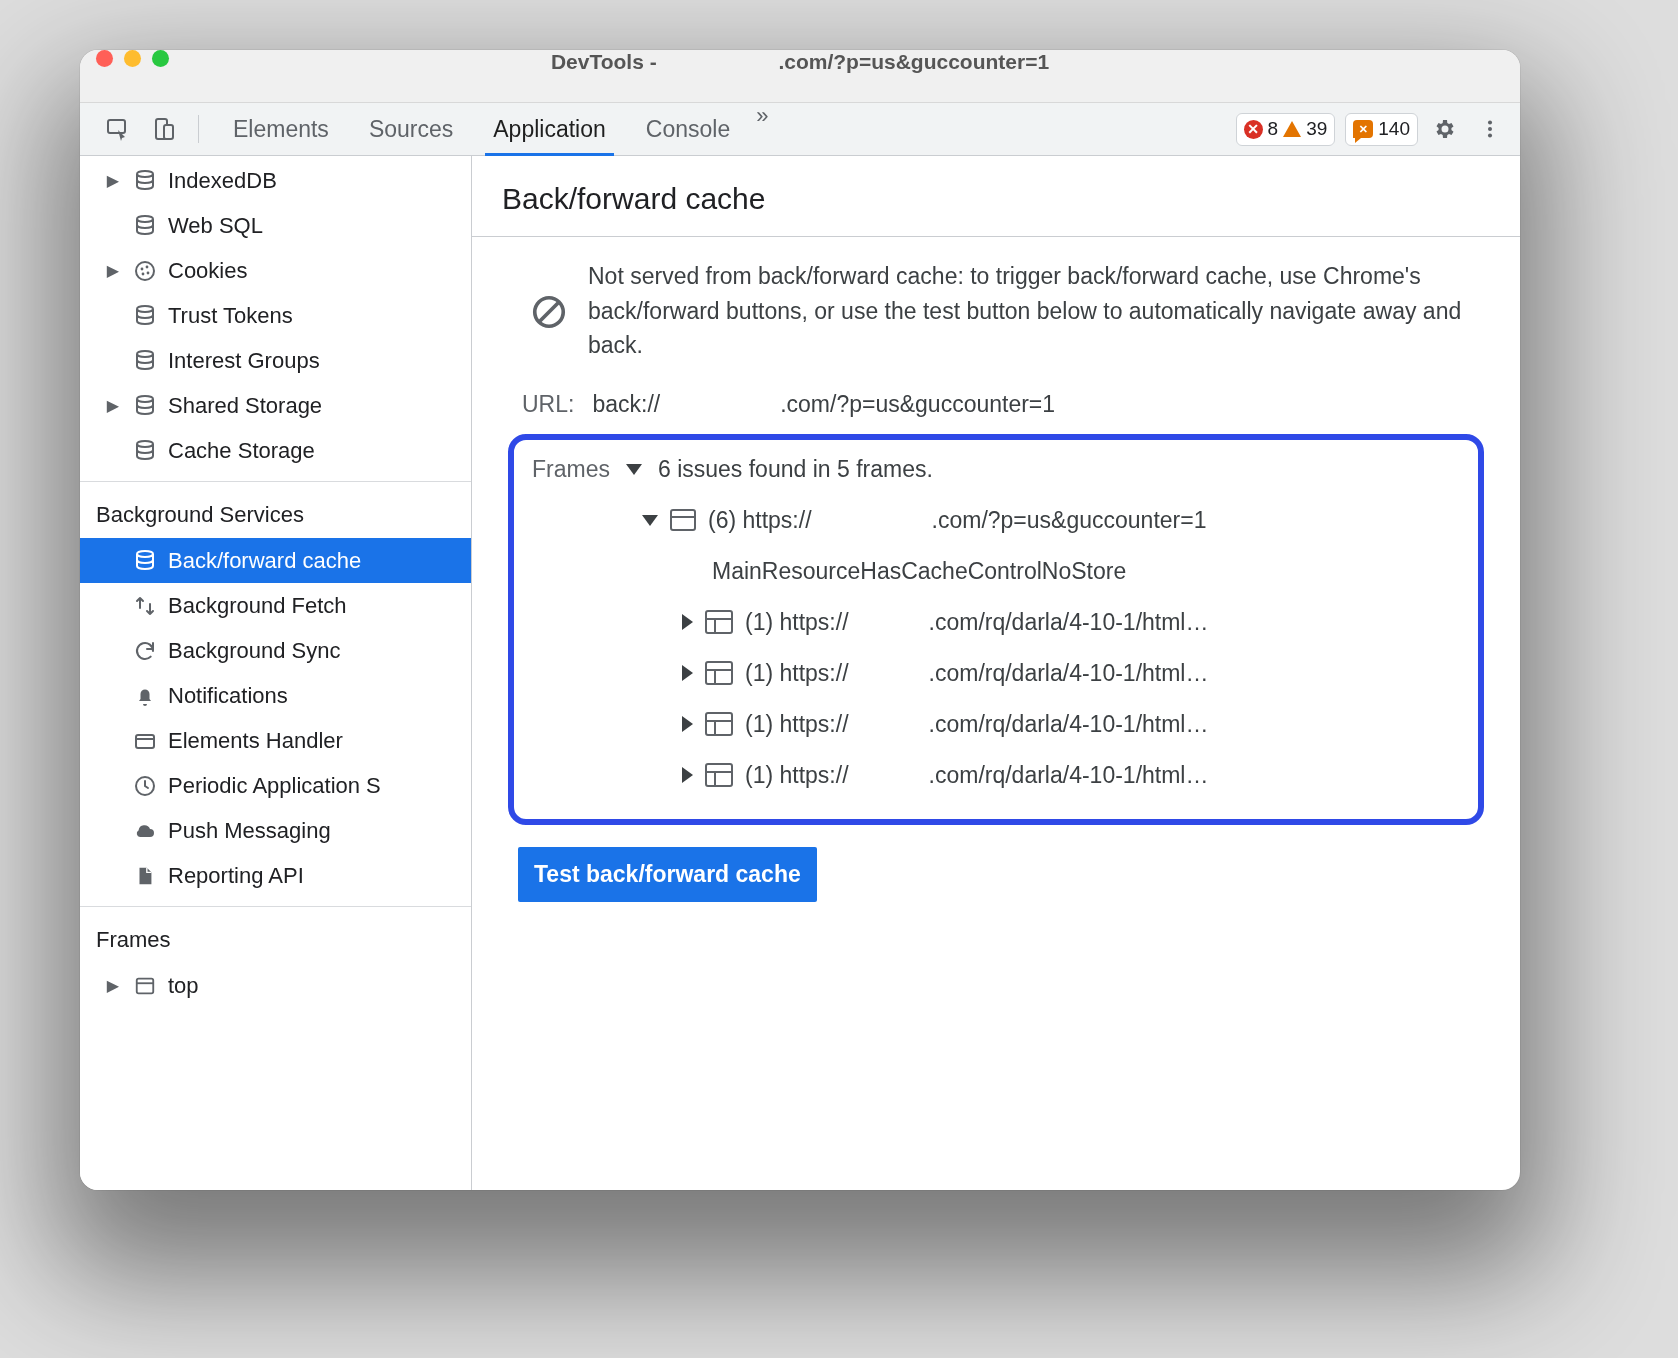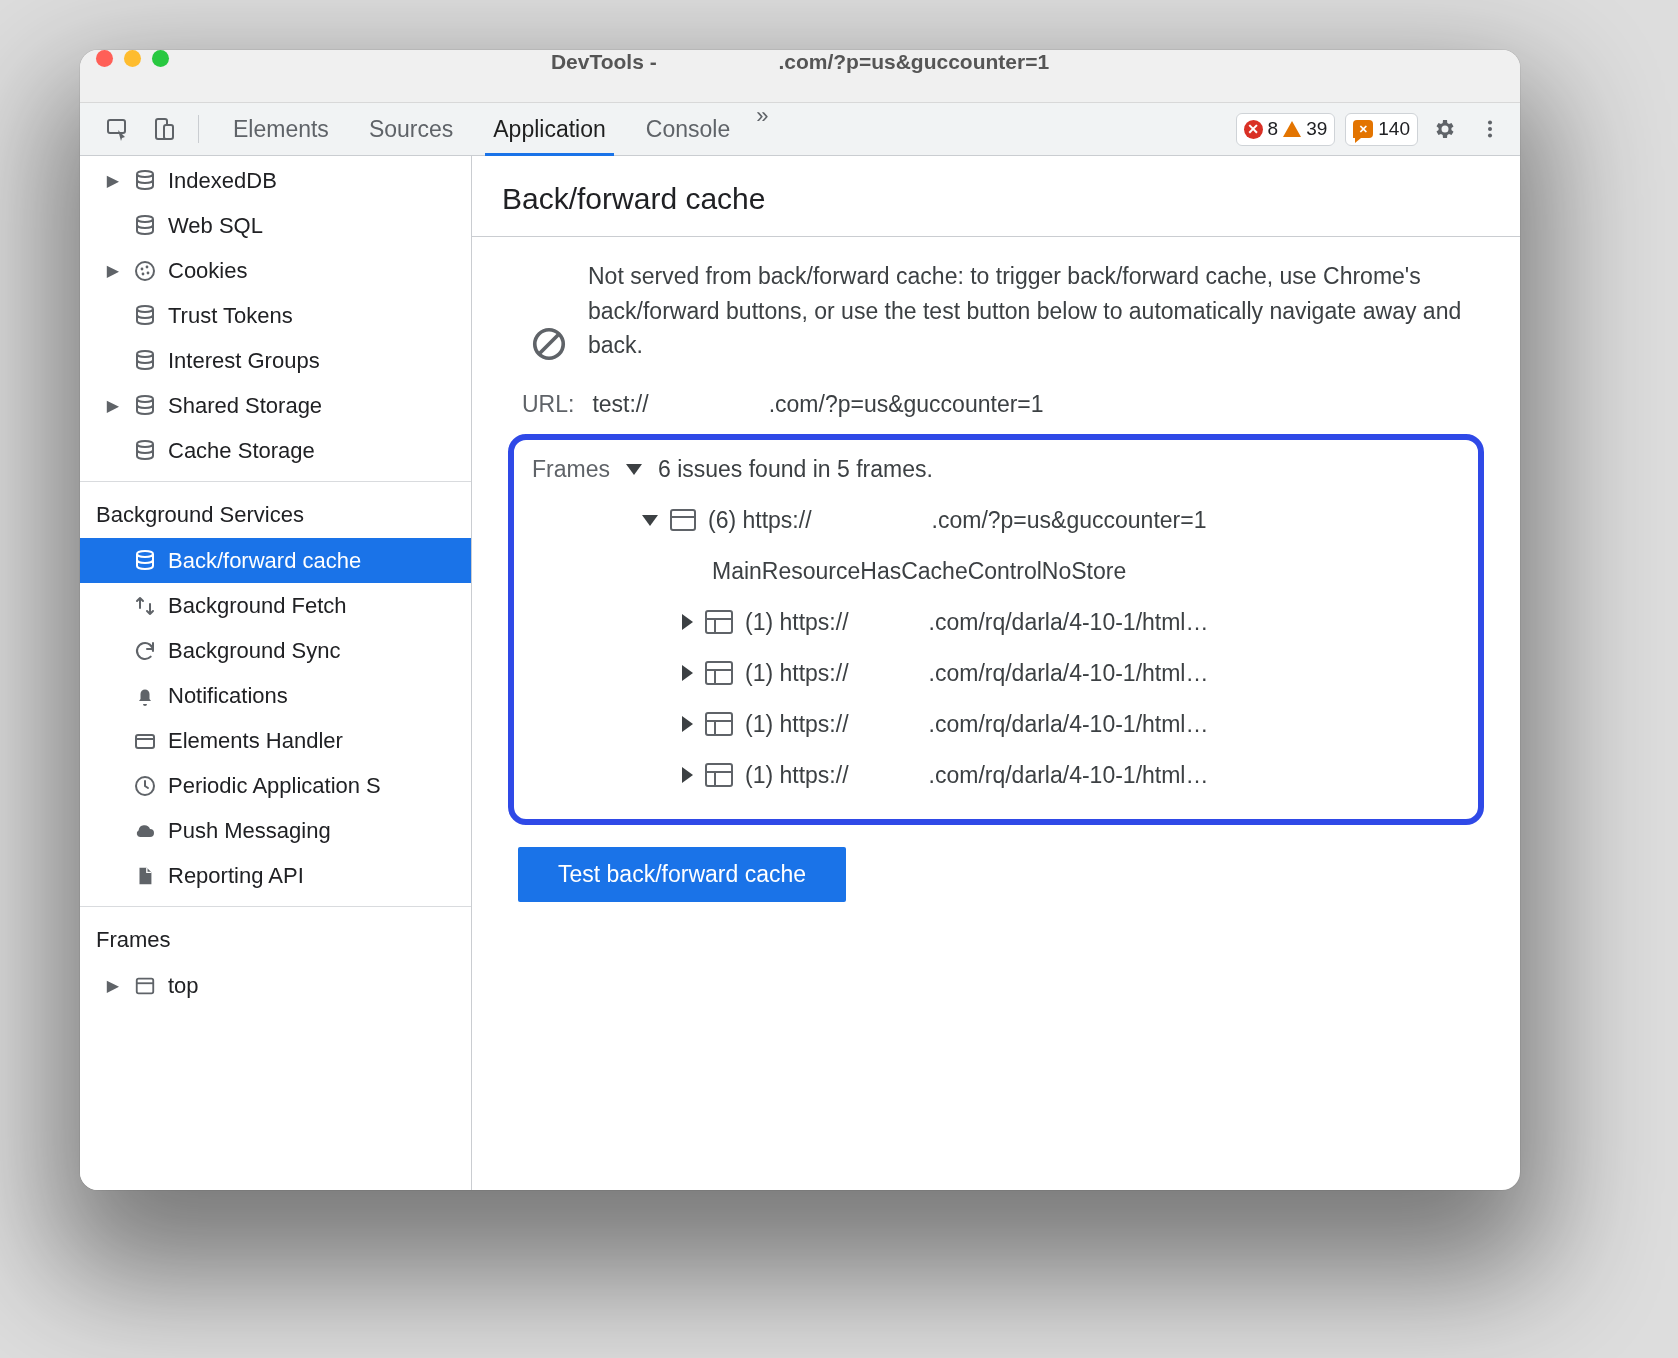--- a/index.html
+++ b/index.html
@@ -81,21 +81,21 @@
   .tree-row.selected{ background:var(--sel-bg); color:var(--sel-text);}
   .tree-row.selected .icon, .tree-row.selected .disclose{ color:var(--sel-text);}
   .section-divider { height:1px; background:#d9dbde; margin:8px 0; }
   .section-heading { padding:12px 16px 8px 16px; color:#202124; font-size:22px;}
   
   .main { flex:1; overflow:hidden; display:flex; flex-direction:column; }
   .main-heading {
     font-size:30px; padding:26px 30px 20px 30px; border-bottom:1px solid #cacdd1; color:#202124;
   }
   .main-body { padding:22px 24px; overflow:auto; color:#3c4043; }
-  .status-row { display:flex; gap:20px; align-items:flex-end; padding:0 26px 28px 34px; }
+  .status-row { display:flex; gap:20px; align-items:center; padding:0 26px 28px 34px; }
   .prohibit { flex:0 0 auto; margin-top:2px; }
   .status-text { font-size:23px; line-height:1.5; color:#3c4043; }
   .kv { display:flex; gap:18px; padding:0 0 10px 26px; font-size:23px; color:#3c4043;}
   .kv .label{color:#5f6368;}
   .framesbox {
     margin:6px 12px 22px 12px; border:6px solid var(--accent-border); border-radius:18px;
     padding:10px 18px 18px 18px;
   }
   .frames-head{ display:flex; align-items:center; gap:16px; font-size:23px; padding:6px 0 12px 0;}
   .frames-head .lbl{ color:#5f6368;}
@@ -106,21 +106,21 @@
   .frow.lvl2 { padding-left:150px; }
   .frow .txt{ overflow:hidden; text-overflow:ellipsis; white-space:nowrap; }
   .reason { padding:12px 0 12px 180px; white-space:nowrap;}
   .rect-icon{ width:26px; height:22px; border:2.4px solid #5f6368; border-radius:3px; position:relative;}
   .rect-icon::before{content:"";position:absolute;left:0;right:0;top:5px;height:2.4px;background:#5f6368;}
   .frame-icon{ width:28px;height:24px;border:2.4px solid #5f6368;border-radius:3px;position:relative;}
   .frame-icon::before{content:"";position:absolute;left:0;right:0;top:6px;height:2.4px;background:#5f6368;}
   .frame-icon::after{content:"";position:absolute;left:7px;top:6px;bottom:0;width:2.4px;background:#5f6368;}
   .btn-primary{
     margin:0 0 0 22px; background:var(--blue); color:#fff; border:none; border-radius:2px;
-    font-size:23px; font-weight:400; padding:14px 40px; cursor:pointer;
+    font-size:23px; font-weight:700; padding:14px 16px; cursor:pointer;
   }
   
   svg{display:block;}
 </style>
 </head>
 <body>
 
 <div class="canvas">
   <div class="window">
 
@@ -377,21 +377,21 @@
               <svg width="38" height="38" viewBox="0 0 24 24">
                   <circle cx="12" cy="12" r="9" fill="none" stroke="#5f6368" stroke-width="2.3"></circle>
                   <line x1="6" y1="18" x2="18" y2="6" stroke="#5f6368" stroke-width="2.3"></line>
                 </svg>
             </span>
             <div class="status-text">Not served from back/forward cache: to trigger back/forward cache, use Chrome's back/forward buttons, or use the test button below to automatically navigate away and back.</div>
           </div>
           <div class="kv">
             <span class="label">URL:</span>
             <span>
-              <span>test://</span><span style="display:inline-block;width:120px;"></span><span>.com/?p=us&amp;guccounter=1</span>
+              <span>back://</span><span style="display:inline-block;width:120px;"></span><span>.com/?p=us&amp;guccounter=1</span>
             </span>
           </div>
 
           <div class="framesbox">
             <div class="frames-head">
               <span class="lbl">Frames</span>
               <span class="tri-down"></span>
               <span>6 issues found in 5 frames.</span>
             </div>
             <div class="frame-rows">

